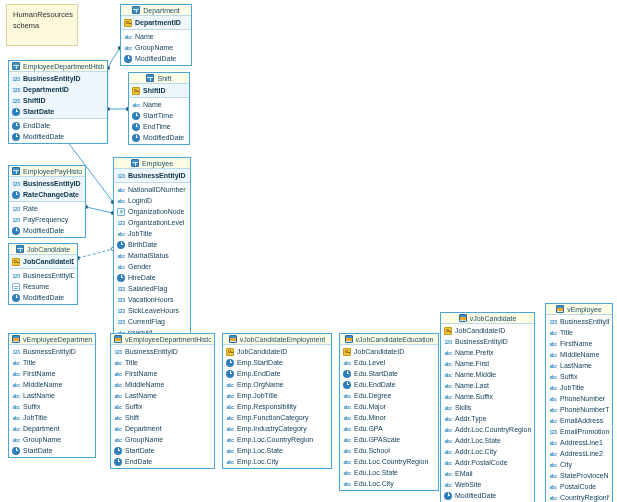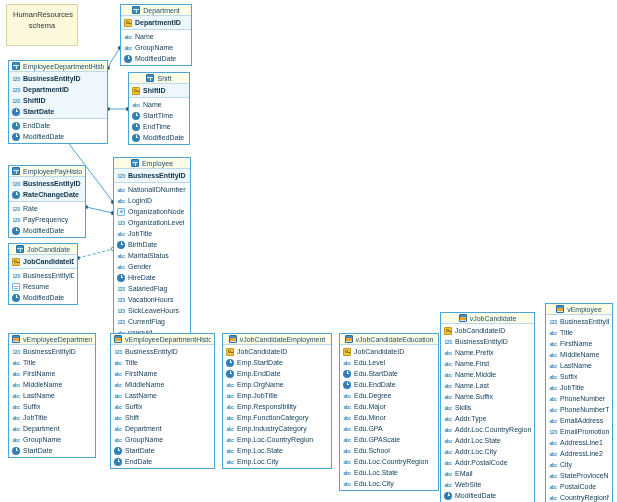--- a/index.html
+++ b/index.html
@@ -3,21 +3,21 @@
 <meta charset="utf-8">
 <style>
   html,body{margin:0;padding:0;background:#ffffff;}
   body{width:617px;height:502px;position:relative;overflow:hidden;
        font-family:"Liberation Sans","DejaVu Sans",sans-serif;
        -webkit-font-smoothing:antialiased;}
   #canvas{position:absolute;left:0;top:0;width:617px;height:502px;}
   svg.links{position:absolute;left:0;top:0;width:617px;height:502px;pointer-events:none;}
 
   .note{position:absolute;background:#fbf8dc;border:1px solid #d9d3a0;
-        font-size:7.5px;color:#333;line-height:1.45;padding:5px 6px;box-sizing:border-box;text-align:center;}
+        font-size:7.5px;color:#333;line-height:1.45;padding:5px 6px;box-sizing:border-box;}
 
   .tbl{position:absolute;background:#ffffff;border:1px solid #4aa6d8;box-sizing:border-box;}
   .tbl .hdr{background:#fdfce4;border-bottom:1px solid #bcd9ea;
             height:11px;line-height:11px;display:flex;align-items:center;
             justify-content:center;gap:3px;padding:0 3px;box-sizing:border-box;}
   .tbl .hdr .ttl{font-size:7px;color:#1d4f6e;white-space:nowrap;overflow:hidden;}
   .tbl .pkzone{background:#eef7fc;border-bottom:1px solid #bcd9ea;padding:1px 0;}
   .tbl .colzone{padding:1px 0;}
   .row{display:flex;align-items:center;gap:3px;height:11px;line-height:11px;
        padding:0 3px;box-sizing:border-box;white-space:nowrap;}

